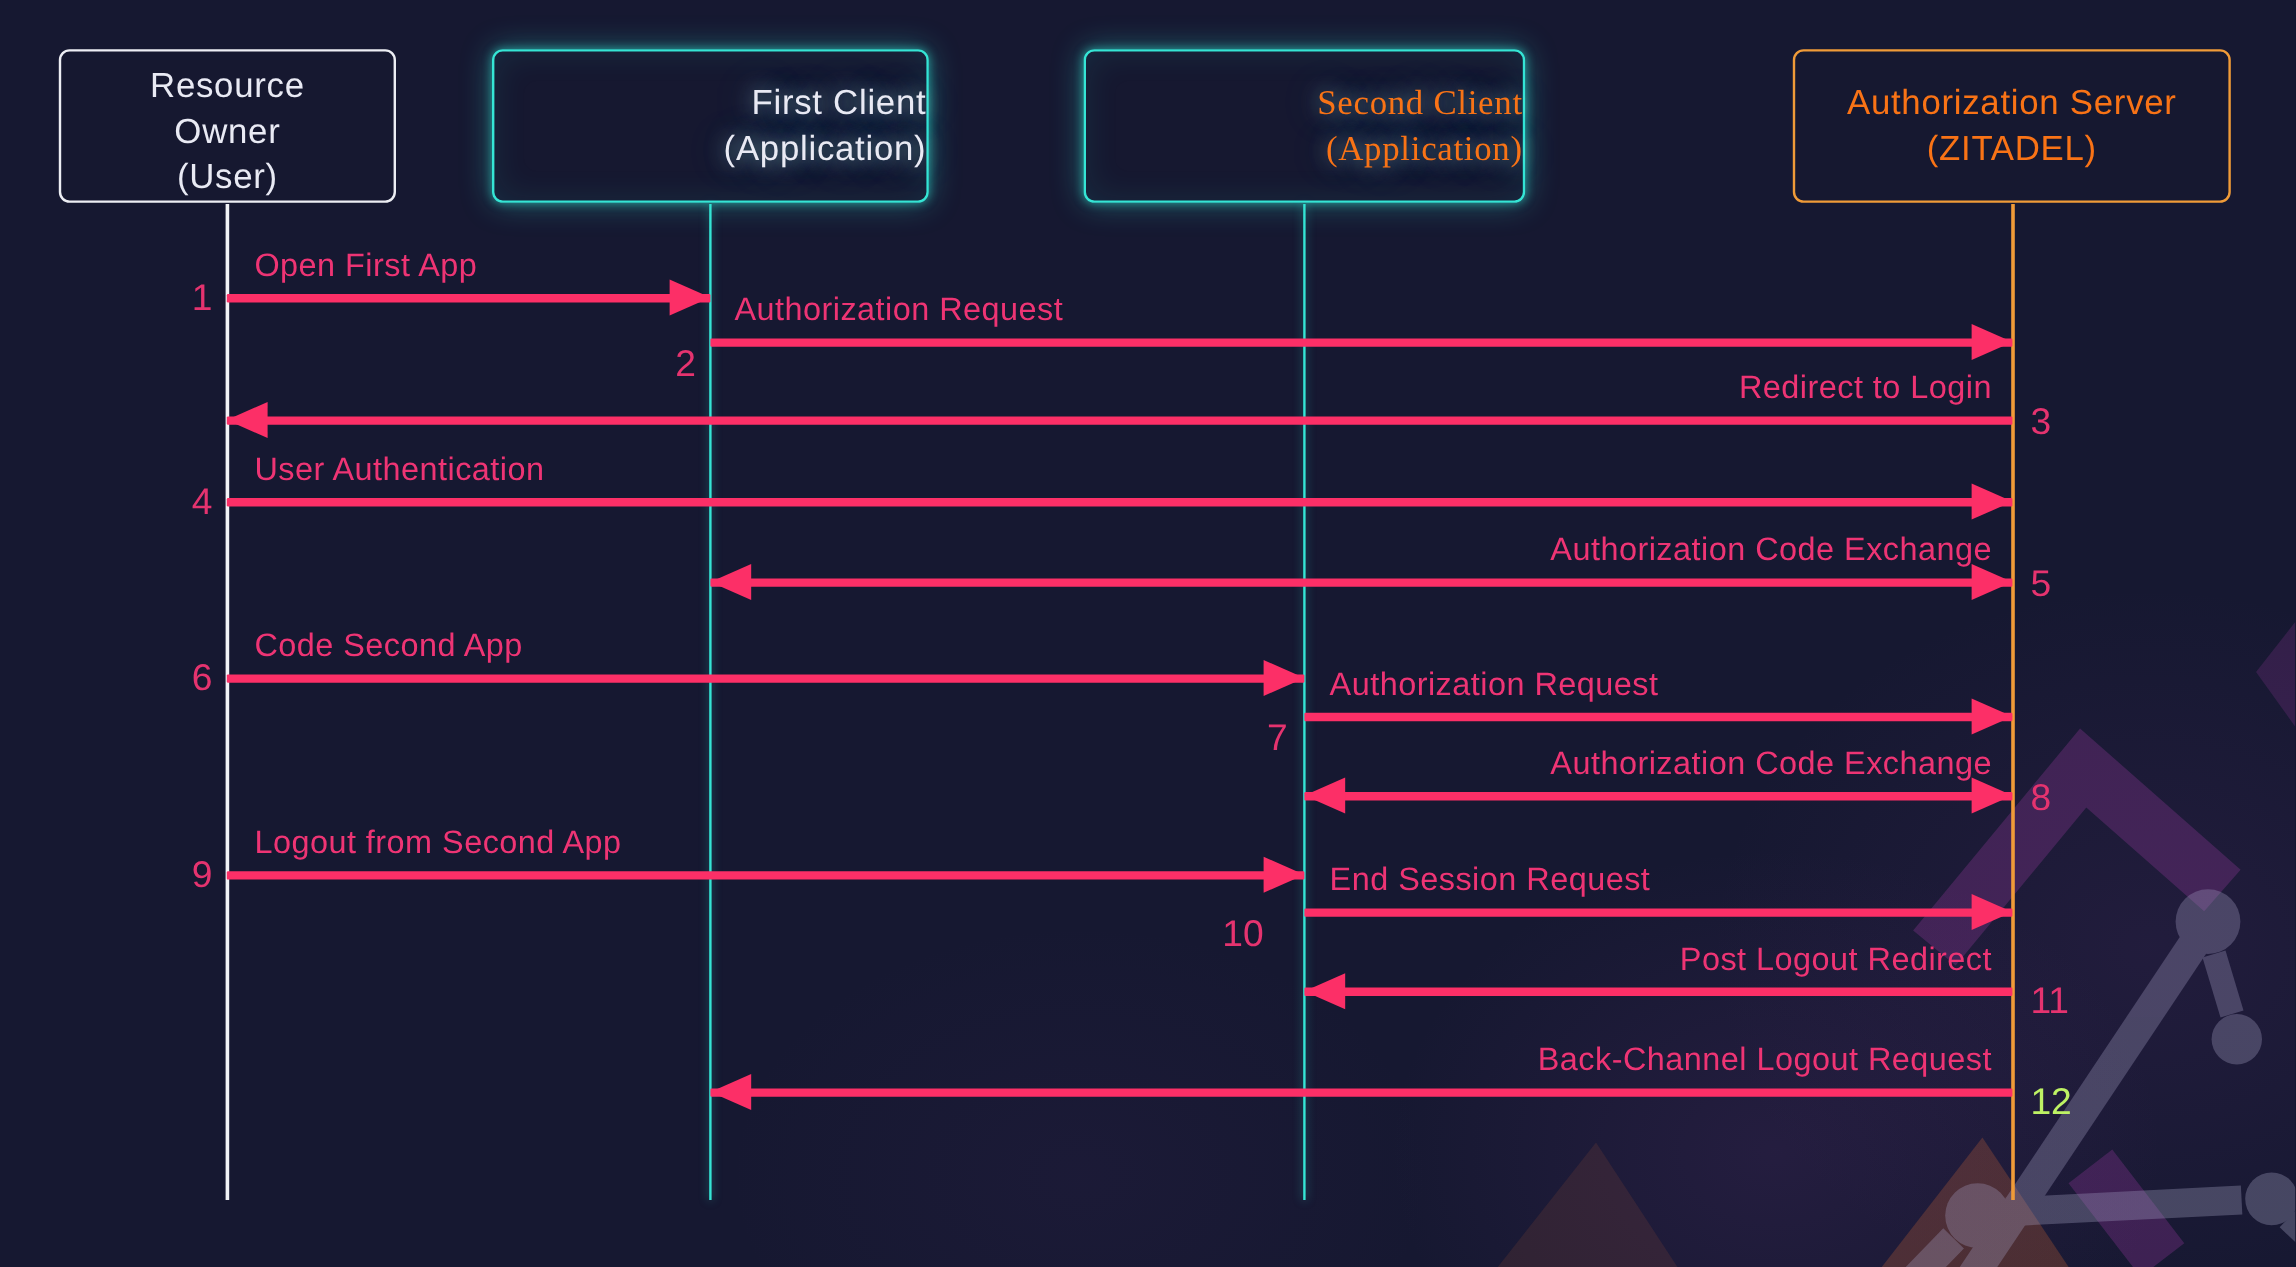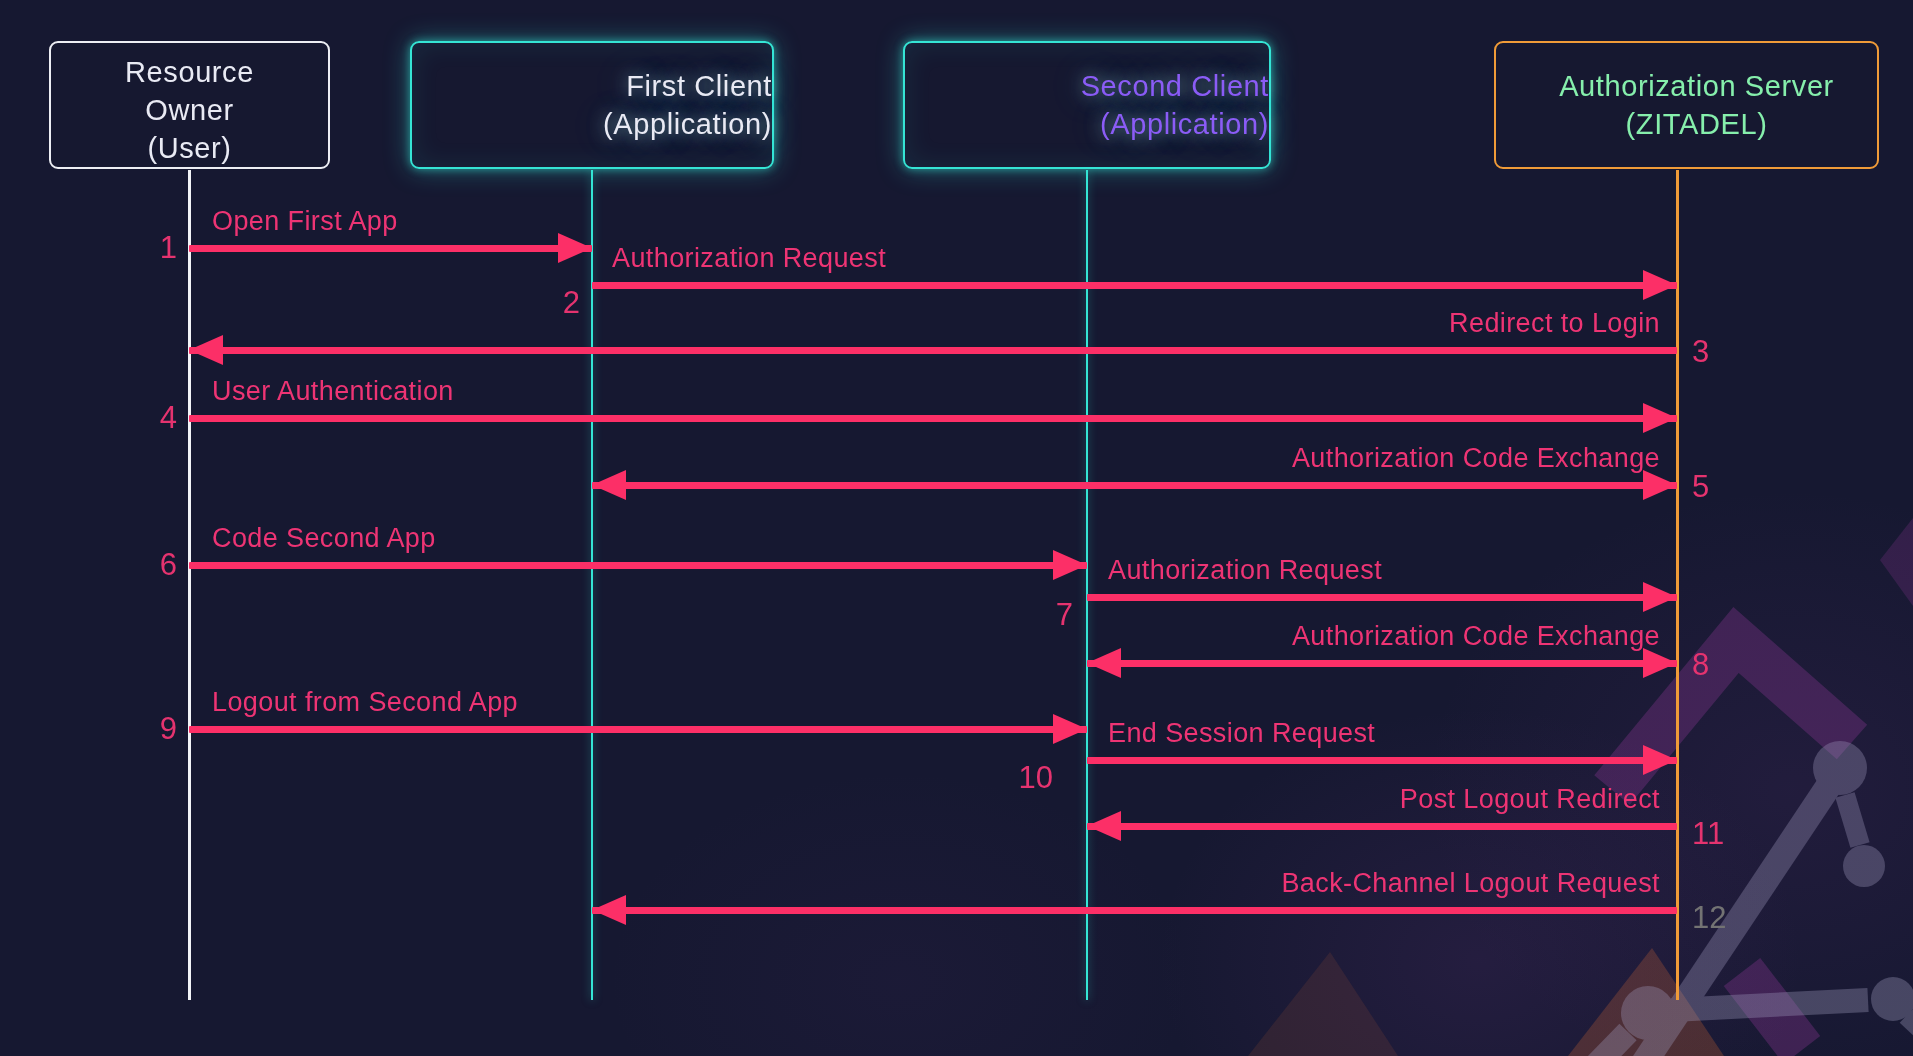--- a/index.html
+++ b/index.html
@@ -70,26 +70,26 @@
         <div class="actor-title-line">Resource</div>
         <div class="actor-title-line">Owner</div>
         <div class="actor-title-line">(User)</div>
       </div>
       <div class="lifeline glow" style="left: 591px; top: 170px; width: 2px; height: 830px; background: rgb(53, 229, 213);"></div>
       <div class="actor-box glow" style="left: 410px; top: 41px; width: 360px; height: 124px; border-color: rgb(53, 229, 213); color: rgb(233, 234, 244);">
         <div class="actor-title-line">First Client</div>
         <div class="actor-title-line">(Application)</div>
       </div>
       <div class="lifeline glow" style="left: 1086px; top: 170px; width: 2px; height: 830px; background: rgb(53, 229, 213);"></div>
-      <div class="actor-box glow" style="left: 903px; top: 41px; width: 364px; height: 124px; border-color: rgb(53, 229, 213); color: #8b5cf6;">
+      <div class="actor-box glow" style="left: 903px; top: 41px; width: 364px; height: 124px; border-color: rgb(53, 229, 213); color: #f97316; font-family: Liberation Serif, serif;">
         <div class="actor-title-line">Second Client</div>
         <div class="actor-title-line">(Application)</div>
       </div>
       <div class="lifeline" style="left: 1675.5px; top: 170px; width: 3px; height: 830px; background: rgb(240, 155, 56);"></div>
-      <div class="actor-box" style="left: 1494px; top: 41px; width: 361px; height: 124px; border-color: rgb(240, 155, 56); color: #86efac; padding-left: 20px;">
+      <div class="actor-box" style="left: 1494px; top: 41px; width: 361px; height: 124px; border-color: rgb(240, 155, 56); color: #f97316;">
         <div class="actor-title-line">Authorization Server</div>
         <div class="actor-title-line">(ZITADEL)</div>
       </div>
     </div>
   <div id="messages-layer">
       <div class="bar" style="left: 189px; top: 245px; width: 403px; background: rgb(252, 47, 103);"></div>
       <div class="head" style="top: 233px; border-left: 34px solid rgb(252, 47, 103); left: 558px;"></div>
       <div class="msg-label" style="color: rgb(238, 52, 116); bottom: 819px; left: 212px;">Open First App</div>
       <div class="msg-num" style="color: rgb(229, 51, 111); top: 248px; right: 1736px;">1</div>
       <div class="bar" style="left: 592px; top: 282px; width: 1085px; background: rgb(252, 47, 103);"></div>
@@ -130,15 +130,15 @@
       <div class="head" style="top: 745px; border-left: 34px solid rgb(252, 47, 103); left: 1643px;"></div>
       <div class="msg-label" style="color: rgb(238, 52, 116); bottom: 307px; left: 1108px;">End Session Request</div>
       <div class="msg-num" style="color: rgb(229, 51, 111); top: 778px; right: 860px;">10</div>
       <div class="bar" style="left: 1087px; top: 823px; width: 590px; background: rgb(252, 47, 103);"></div>
       <div class="head" style="top: 811px; border-right: 34px solid rgb(252, 47, 103); left: 1087px;"></div>
       <div class="msg-label" style="color: rgb(238, 52, 116); bottom: 241px; right: 253px;">Post Logout Redirect</div>
       <div class="msg-num" style="color: rgb(229, 51, 111); top: 834px; left: 1692px;">11</div>
       <div class="bar" style="left: 592px; top: 907px; width: 1085px; background: rgb(252, 47, 103);"></div>
       <div class="head" style="top: 895px; border-right: 34px solid rgb(252, 47, 103); left: 592px;"></div>
       <div class="msg-label" style="color: rgb(238, 52, 116); bottom: 157px; right: 253px; margin-top: 24px;">Back-Channel Logout Request</div>
-      <div class="msg-num" style="color: #737373; top: 918px; left: 1692px;">12</div>
+      <div class="msg-num" style="color: #bef264; top: 918px; left: 1692px;">12</div>
     </div>
 </div>
 
 </body></html>

